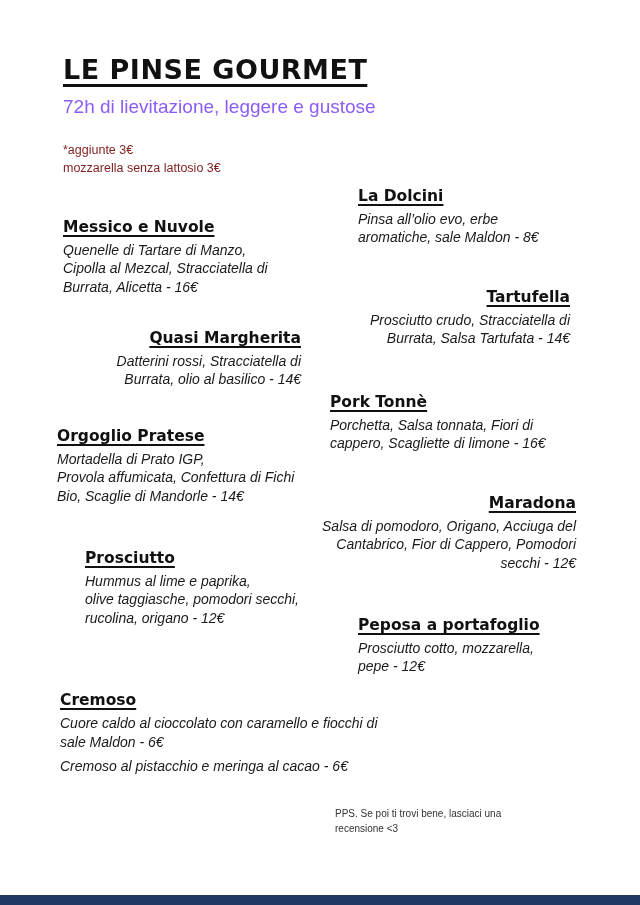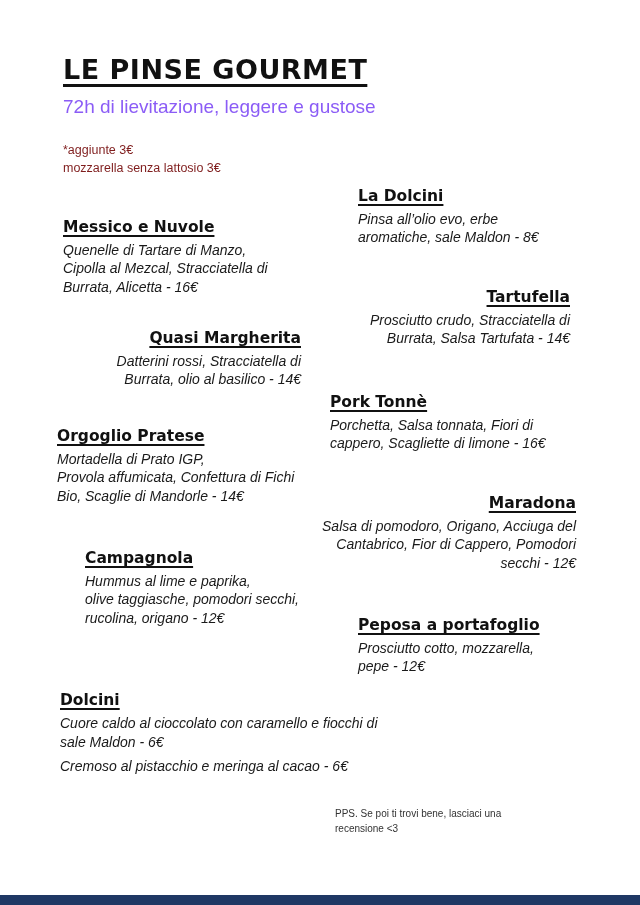--- a/index.html
+++ b/index.html
@@ -156,34 +156,34 @@
   </section>
 
   <section class="menu-item align-right" id="item-maradona">
     <h2>Maradona</h2>
     <p>Salsa di pomodoro, Origano, Acciuga del
 Cantabrico, Fior di Cappero, Pomodori
 secchi - 12€</p>
   </section>
 
   <section class="menu-item" id="item-campagnola">
-    <h2>Campagnola</h2>
+    <h2>Prosciutto</h2>
     <p>Hummus al lime e paprika,
 olive taggiasche, pomodori secchi,
 rucolina, origano - 12€</p>
   </section>
 
   <section class="menu-item" id="item-peposa">
     <h2>Peposa a portafoglio</h2>
     <p>Prosciutto cotto, mozzarella,
 pepe - 12€</p>
   </section>
 
   <section id="section-dolcini">
-    <h2>Dolcini</h2>
+    <h2>Cremoso</h2>
     <p>Cuore caldo al cioccolato con caramello e fiocchi di
 sale Maldon - 6€</p>
     <p>Cremoso al pistacchio e meringa al cacao - 6€</p>
   </section>
 
   <div class="footer-note">PPS. Se poi ti trovi bene, lasciaci una
 recensione &lt;3</div>
 
   <div class="bottom-bar" style="background: rgb(31, 56, 100);"></div>
 

